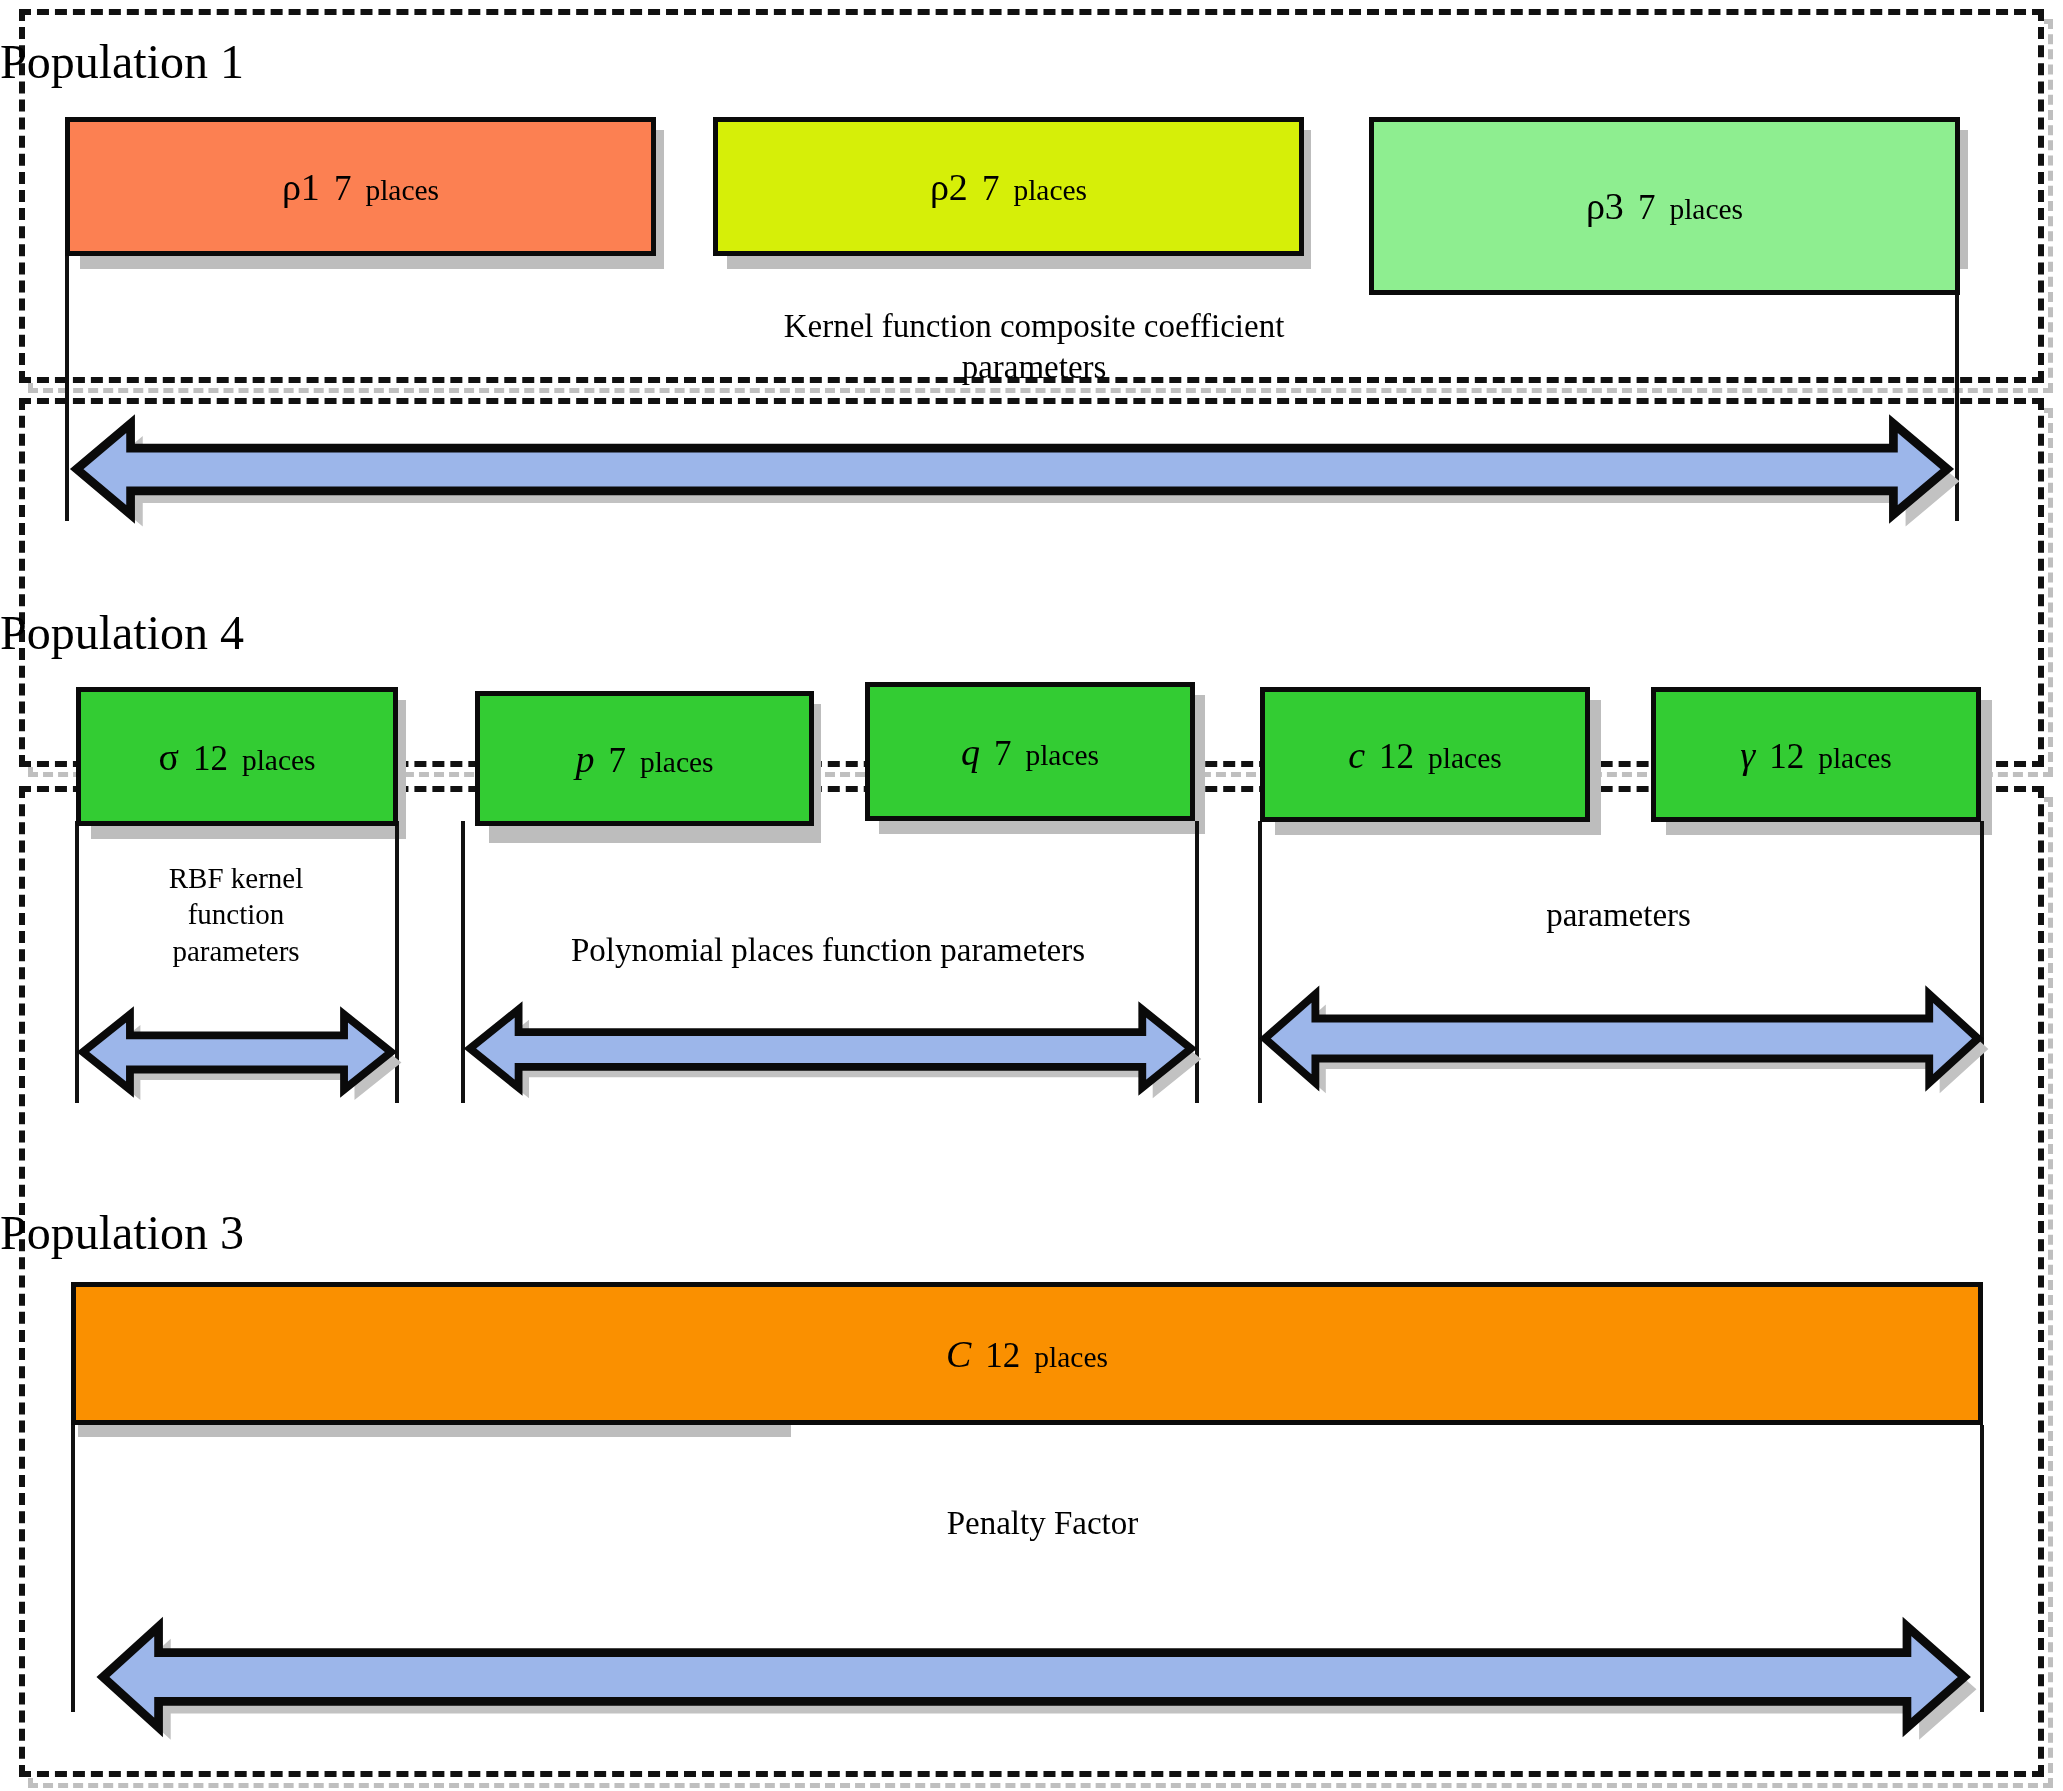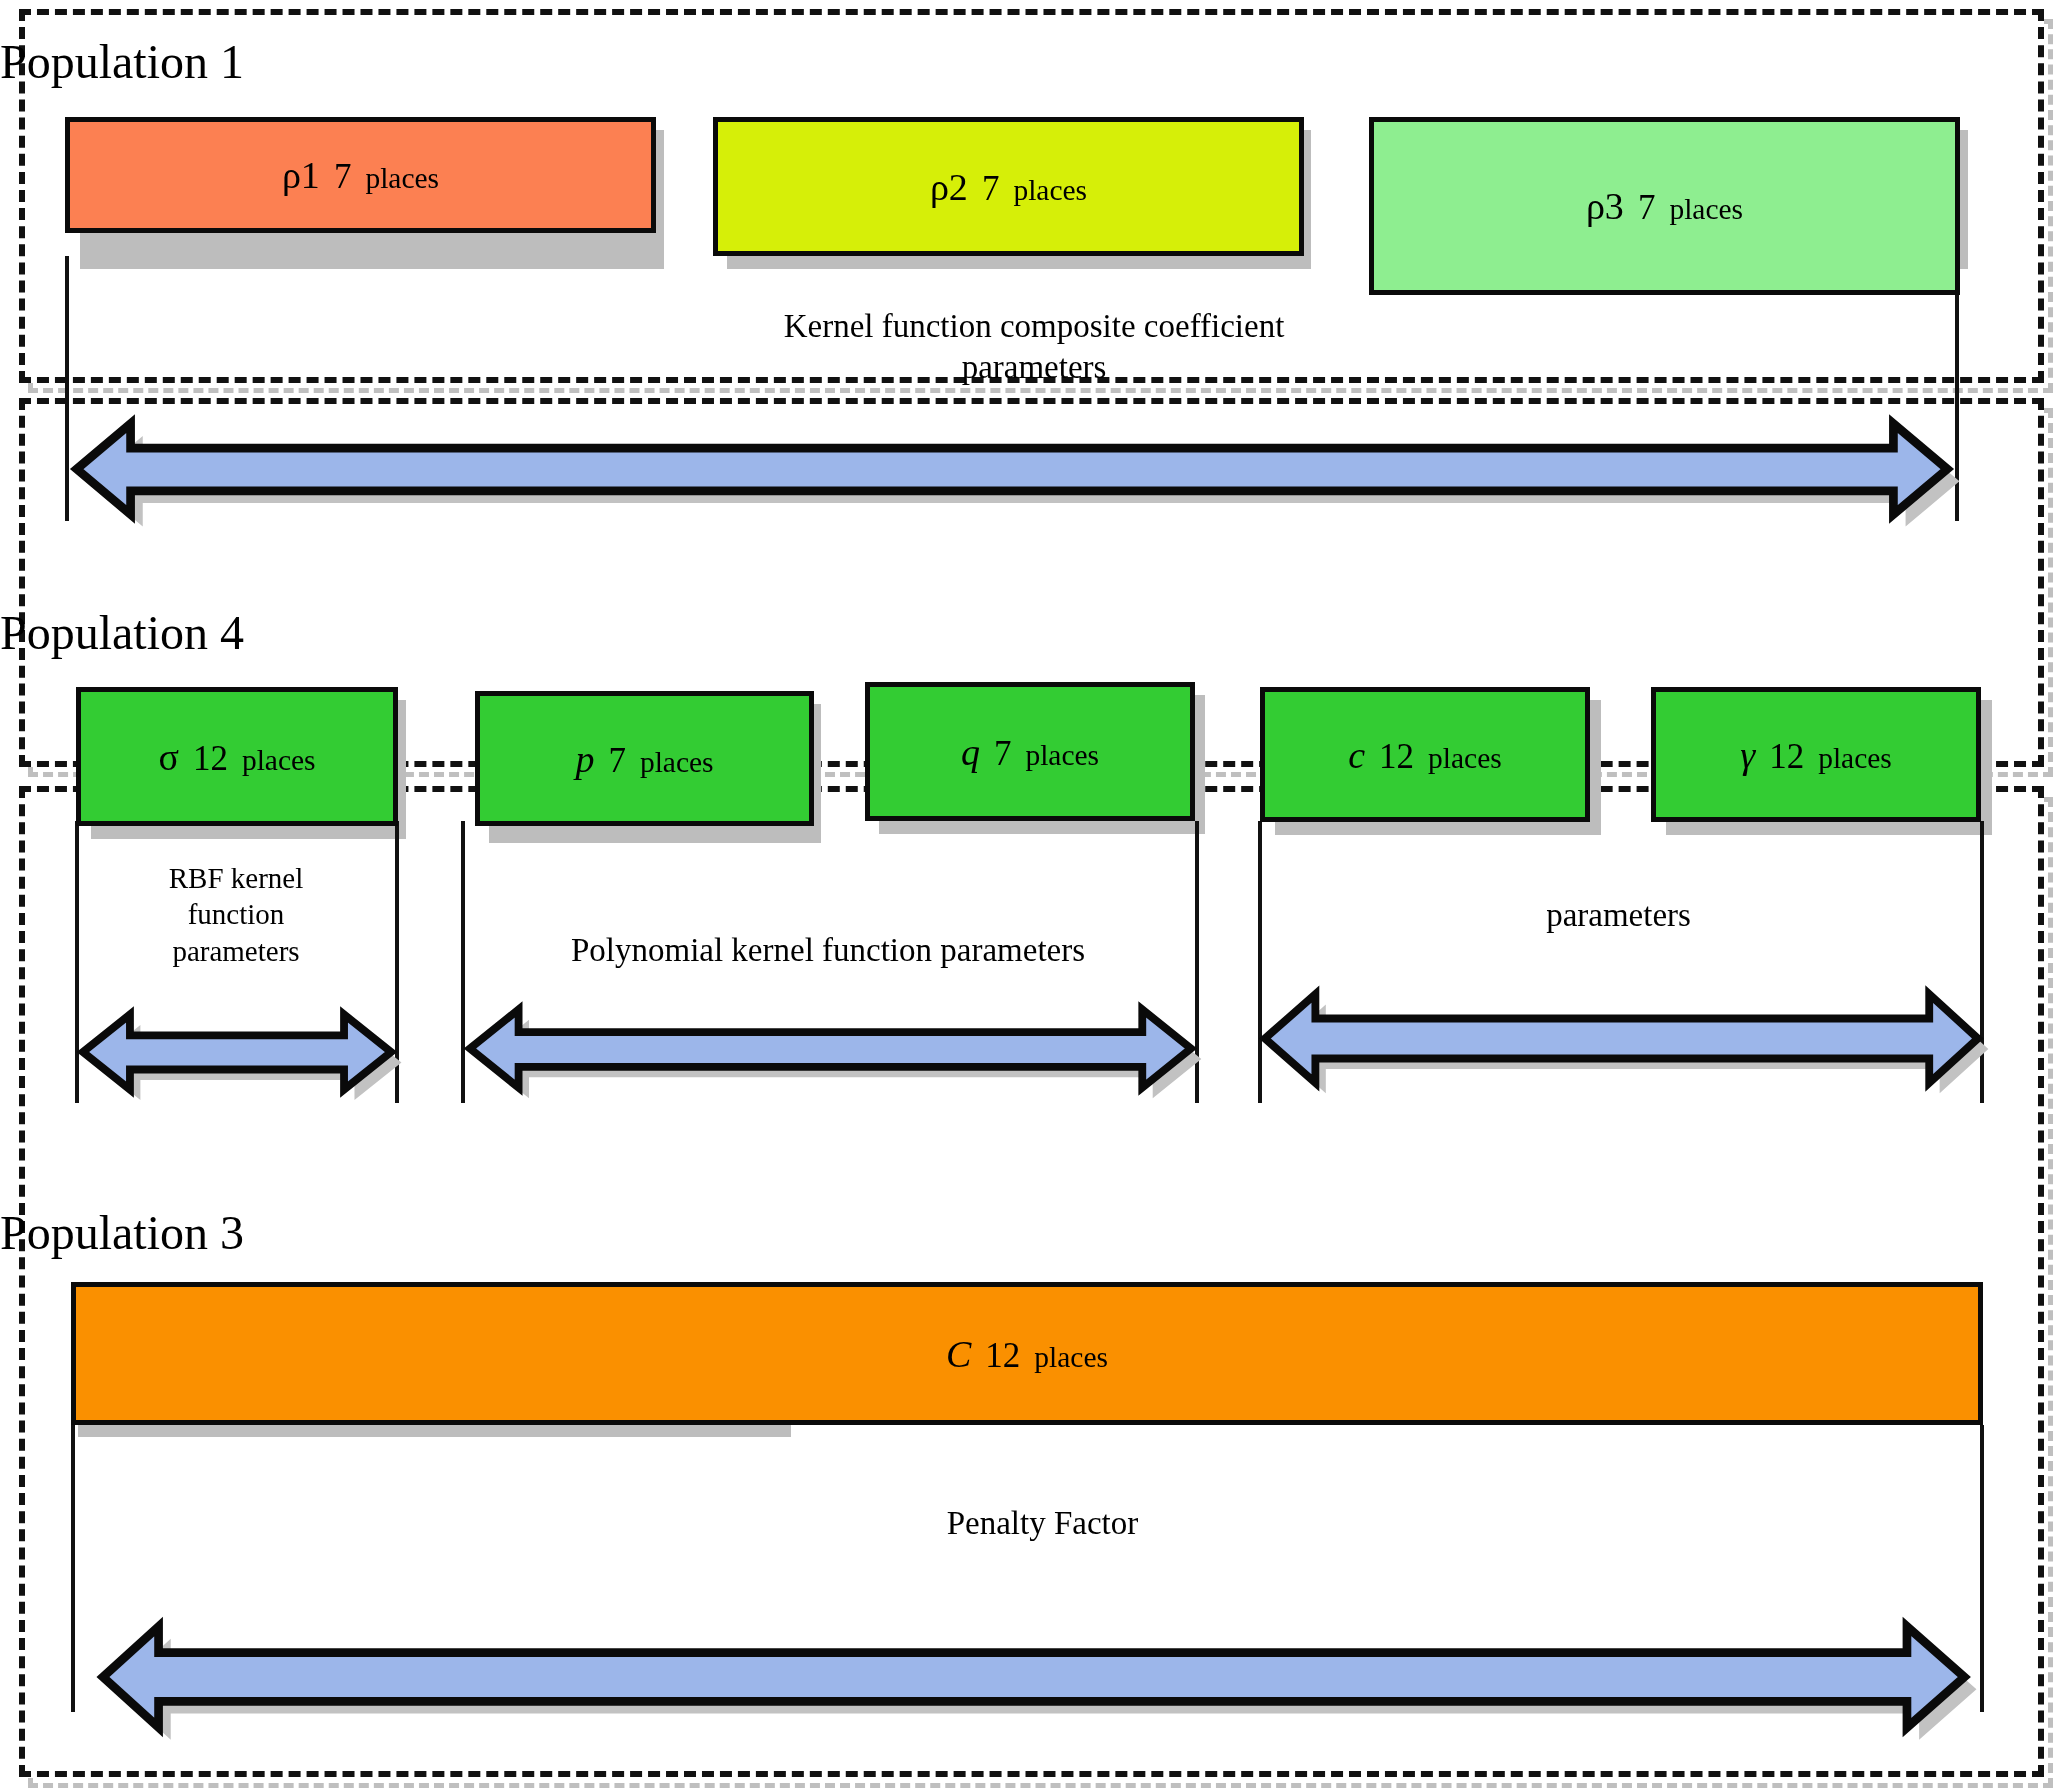--- a/index.html
+++ b/index.html
@@ -90,21 +90,21 @@
 <body>
 
 <div class="stage">
 
   <div class="panel-shadow" id="panel1s"></div>
   <div class="panel" id="panel1"></div>
 
   <div class="panel-title" style="left:0;top:37px;">Population 1</div>
 
   <div class="block-shadow" style="left:80px;top:130px;width:584px;height:139px;"></div>
-  <div class="block" style="left:65px;top:117px;width:591px;height:116px;background:#FC8052;">
+  <div class="block" style="left:65px;top:117px;width:591px;height:139px;background:#FC8052;">
     <span class="lbl">
       <span class="sym">ρ1</span>
       <span class="num">7</span>
       <span class="unit">places</span>
     </span>
   </div>
 
   <div class="block-shadow" style="left:727px;top:130px;width:584px;height:139px;"></div>
   <div class="block" style="left:713px;top:117px;width:591px;height:139px;background:#D6EF08;">
     <span class="lbl">
@@ -199,21 +199,21 @@
   <div class="vline" style="left:1258px;top:821px;height:282px;"></div>
   <div class="vline" style="left:1980px;top:821px;height:282px;"></div>
 
   <div class="caption small" style="left:75px;top:860px;width:322px;">
     <div>RBF kernel</div>
     <div>function</div>
     <div>parameters</div>
   </div>
 
   <div class="caption" style="left:461px;top:930px;width:734px;">
-    <div>Polynomial kernel function parameters</div>
+    <div>Polynomial places function parameters</div>
   </div>
 
   <div class="caption" style="left:1258px;top:895px;width:721px;">
     <div>parameters</div>
   </div>
 
   <div class="arrow" style="left:76px;top:1004px;width:322px;height:96px;">
     <svg width="322" height="96" viewBox="0 0 370 110" preserveAspectRatio="none">
       <polygon points="62,12 62,36 308,36 308,12 362,55 308,98 308,75 62,75 62,98 8,55" fill="#c2c2c2" transform="translate(12,12)"></polygon>
       <polygon points="62,12 62,36 308,36 308,12 362,55 308,98 308,75 62,75 62,98 8,55" fill="#9CB6EA" stroke="#0a0a0a" stroke-width="9" stroke-linejoin="miter"></polygon>

